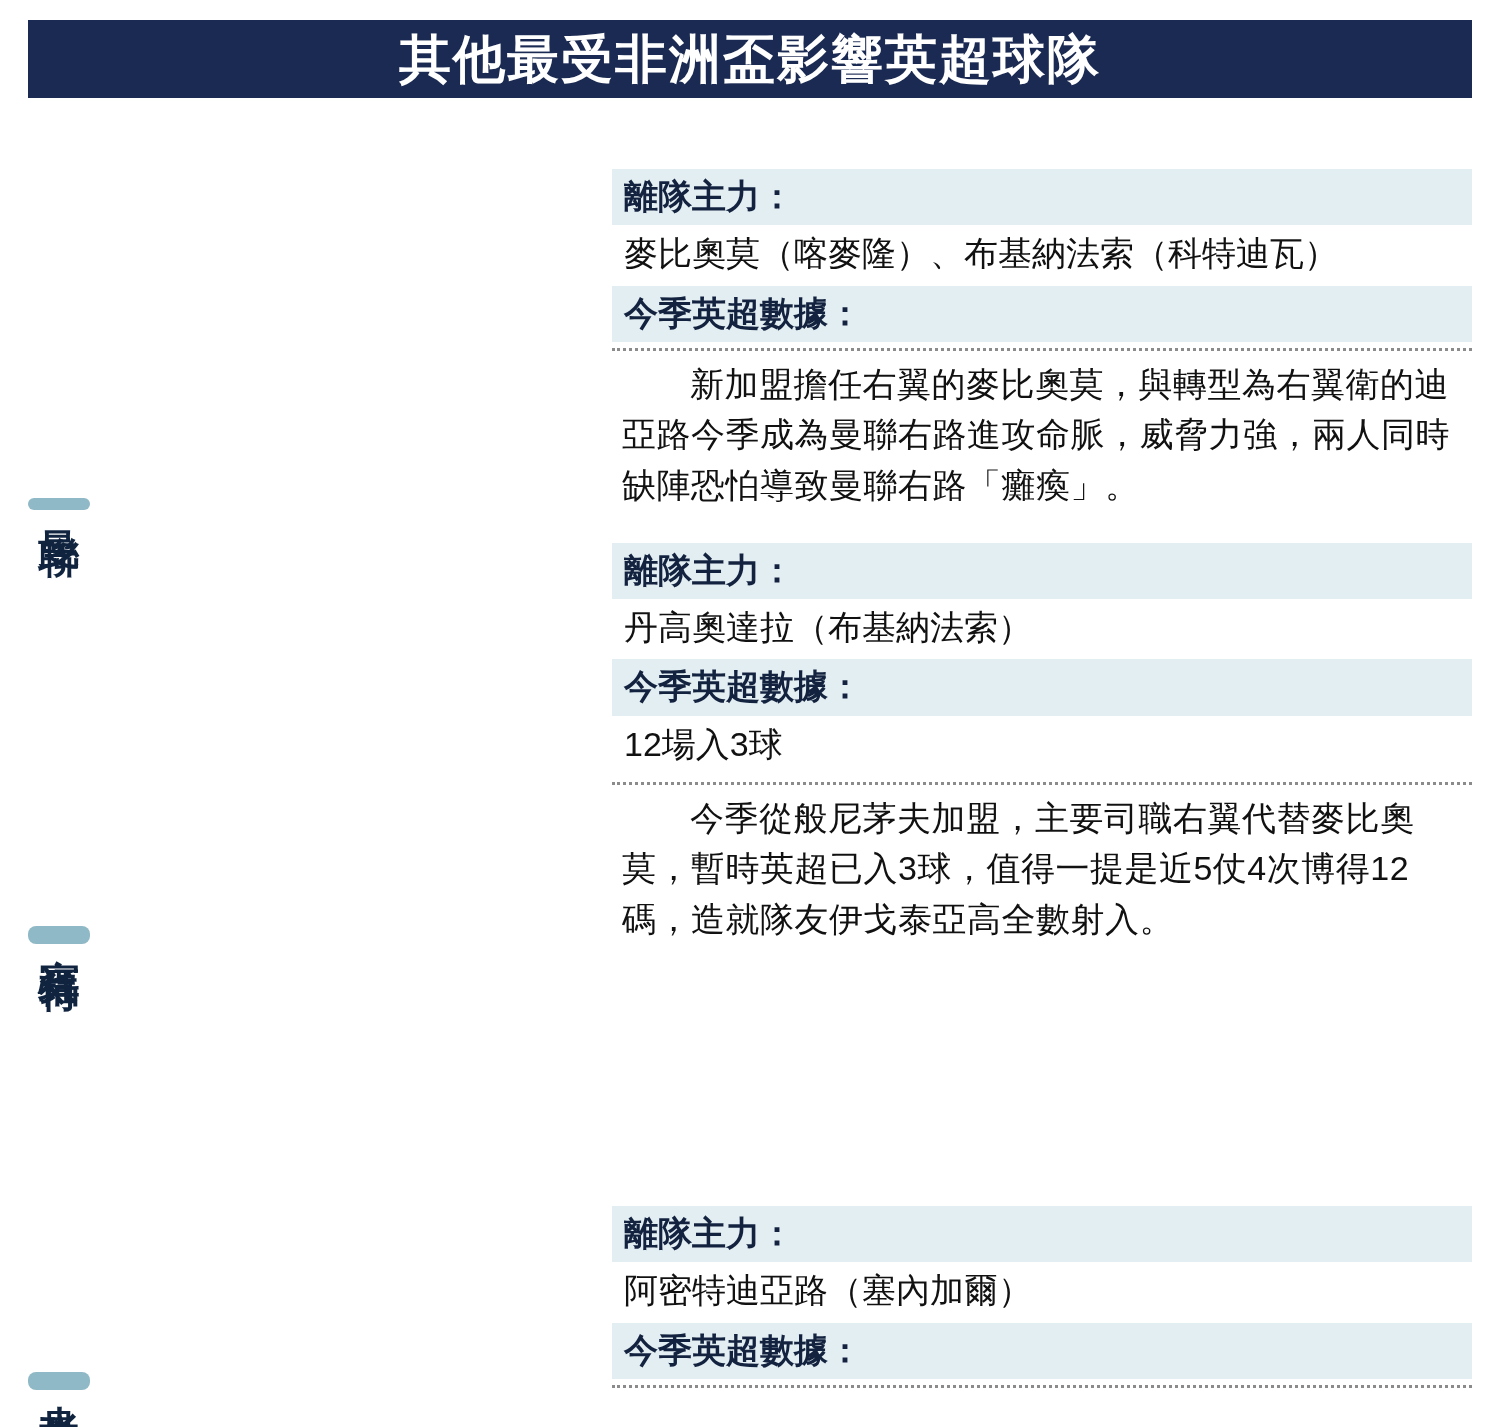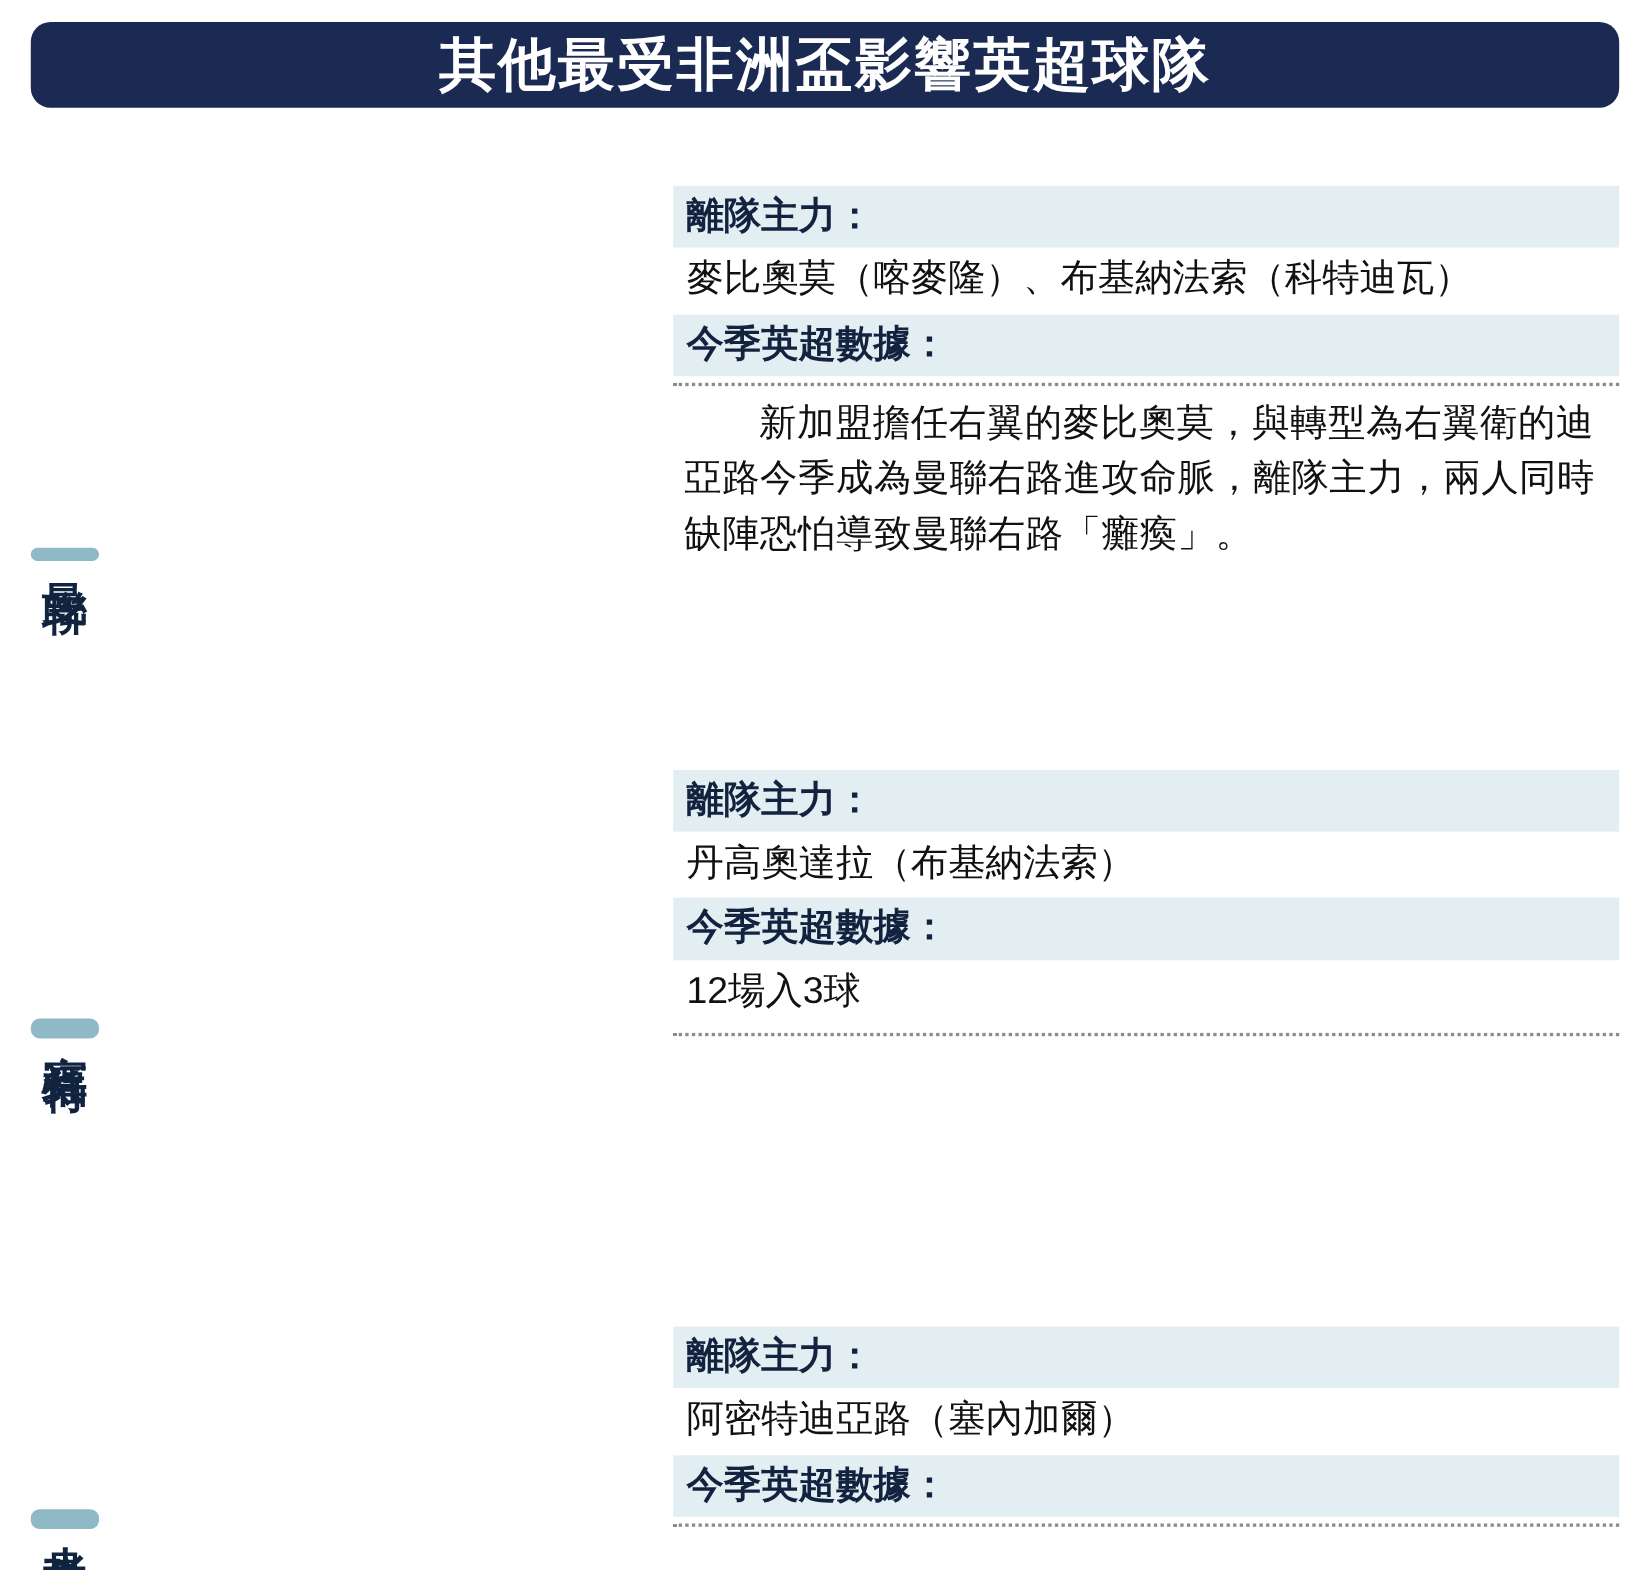--- a/index.html
+++ b/index.html
@@ -23,21 +23,20 @@
   }
 
   
   .title-bar {
     height: 78px;
     background: #1b2a52;
     display: flex;
     align-items: center;
     justify-content: center;
     margin: 0 0 14px 0;
-    border-radius: 18px;
   }
   .title-bar .title-text {
     color: #ffffff;
     font-size: 52px;
     font-weight: bold;
     letter-spacing: 2px;
     line-height: 1;
     font-family: "Liberation Sans", "DejaVu Sans", sans-serif;
   }
 
@@ -183,21 +182,21 @@
           
         </div>
       </div>
     </div>
 
     <div class="info">
       <div class="field">離隊主力：</div>
       <div class="value">麥比奧莫（喀麥隆）、布基納法索（科特迪瓦）</div>
       <div class="field">今季英超數據：</div>
       <div class="divider"></div>
-      <div class="desc">新加盟擔任右翼的麥比奧莫，與轉型為右翼衛的迪亞路今季成為曼聯右路進攻命脈，離隊主力，兩人同時缺陣恐怕導致曼聯右路「癱瘓」。</div>
+      <div class="desc">新加盟擔任右翼的麥比奧莫，與轉型為右翼衛的迪亞路今季成為曼聯右路進攻命脈，威脅力強，兩人同時缺陣恐怕導致曼聯右路「癱瘓」。</div>
     </div>
   </div>
 
   <div class="row r2">
     <div class="team-tab">
       <div class="team-name">賓福特</div>
     </div>
 
     <div class="photos">
       <div class="photo full">
@@ -212,20 +211,21 @@
         </div>
       </div>
     </div>
 
     <div class="info">
       <div class="field">離隊主力：</div>
       <div class="value">丹高奧達拉（布基納法索）</div>
       <div class="field">今季英超數據：</div>
       <div class="value">12場入3球</div>
       <div class="divider"></div>
+      <div class="desc">今季從般尼茅夫加盟，主要司職右翼代替麥比奧莫，暫時英超已入3球，值得一提是近5仗4次博得12碼，造就隊友伊戈泰亞高全數射入。</div>
     </div>
   </div>
 
   <div class="row r3">
     <div class="team-tab">
       <div class="team-name">水晶宮</div>
     </div>
 
     <div class="photos">
       <div class="photo full">

